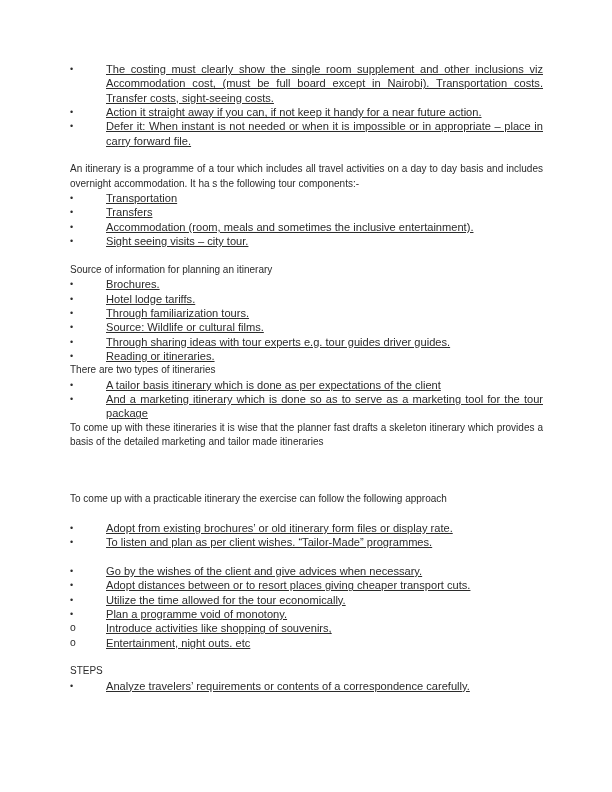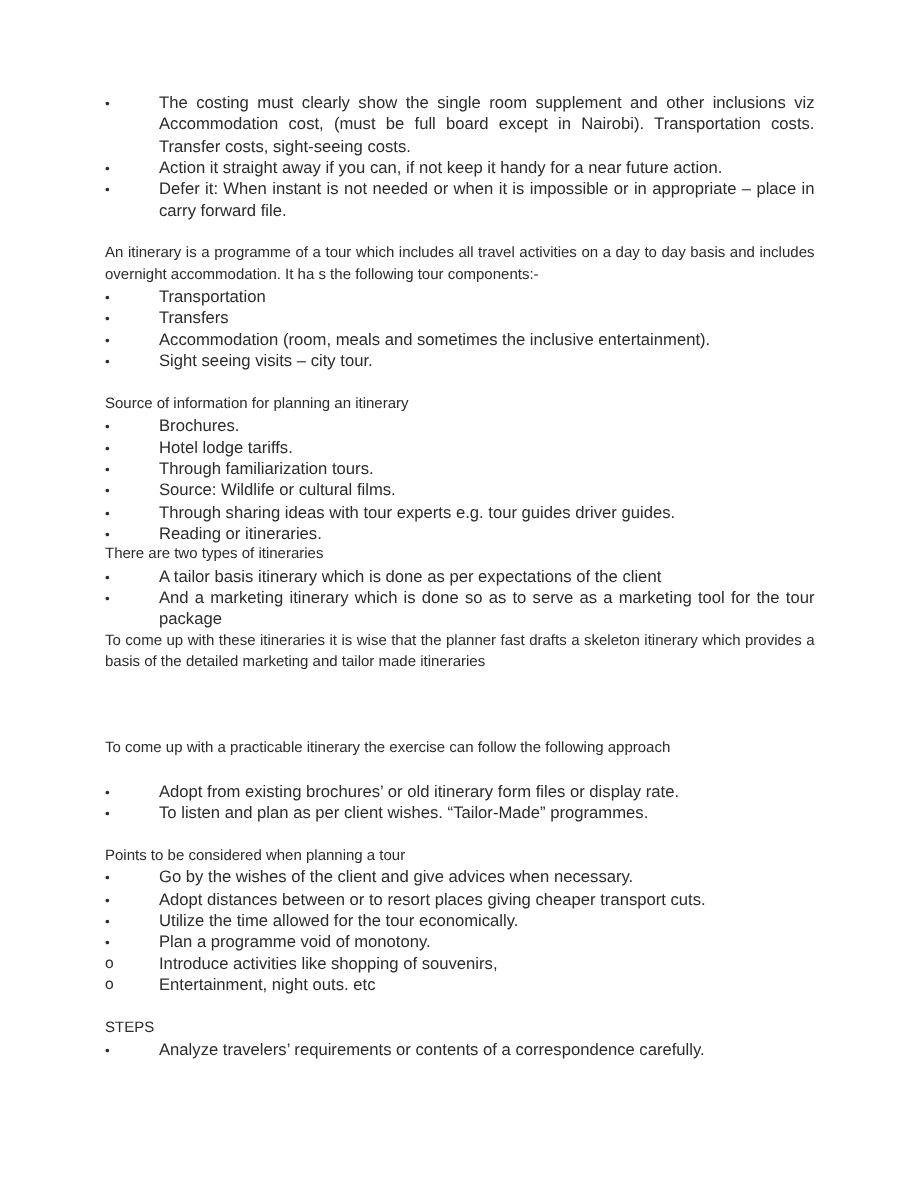--- a/index.html
+++ b/index.html
@@ -65,20 +65,21 @@
     line-height: 14.35px;
   }
   .bullet > .marker.dot {
     font-size: 9px;
   }
   .bullet > .marker.circ {
     font-size: 10.4px;
   }
   .bullet > .btext {
     display: block;
+    text-decoration: underline;
   }
 
   
   .bullet.left > .btext,
   .para.left {
     text-align: left;
   }
 
   
   .gap-1 { height: 14.35px; }
@@ -170,21 +171,20 @@
       <span class="marker dot">•</span>
       <span class="btext">Adopt from existing brochures’ or old itinerary form files or display rate.</span>
     </div>
     <div class="bullet left">
       <span class="marker dot">•</span>
       <span class="btext">To listen and plan as per client wishes. “Tailor-Made” programmes.</span>
     </div>
 
     <div class="gap-1"></div>
 
-    <p class="para left">Points to be considered when planning a tour</p>
     <div class="bullet left">
       <span class="marker dot">•</span>
       <span class="btext">Go by the wishes of the client and give advices when necessary.</span>
     </div>
     <div class="bullet left">
       <span class="marker dot">•</span>
       <span class="btext">Adopt distances between or to resort places giving cheaper transport cuts.</span>
     </div>
     <div class="bullet left">
       <span class="marker dot">•</span>

